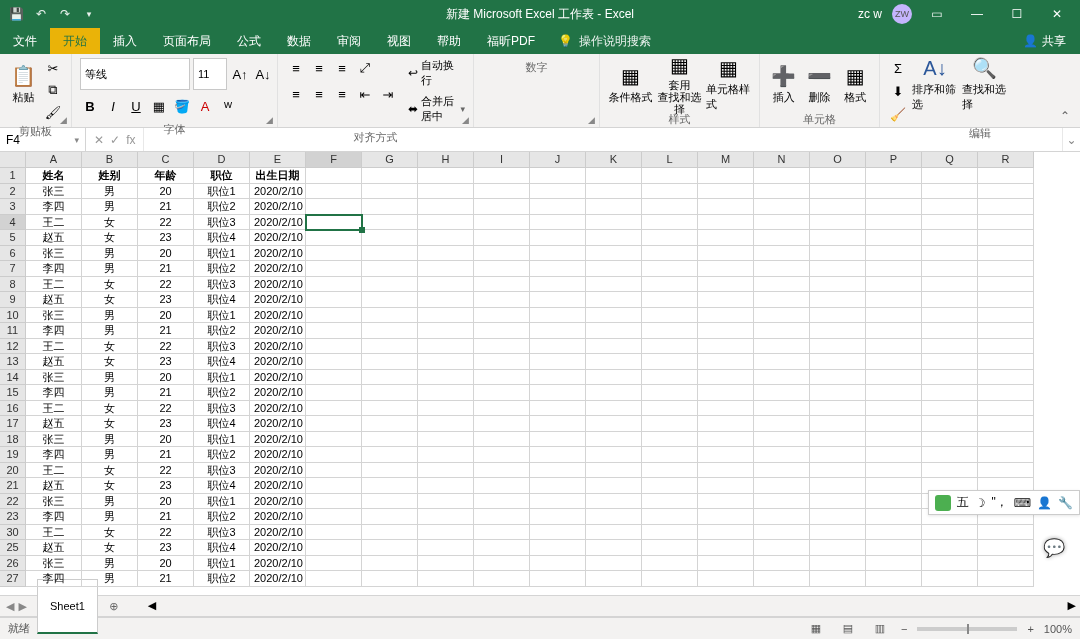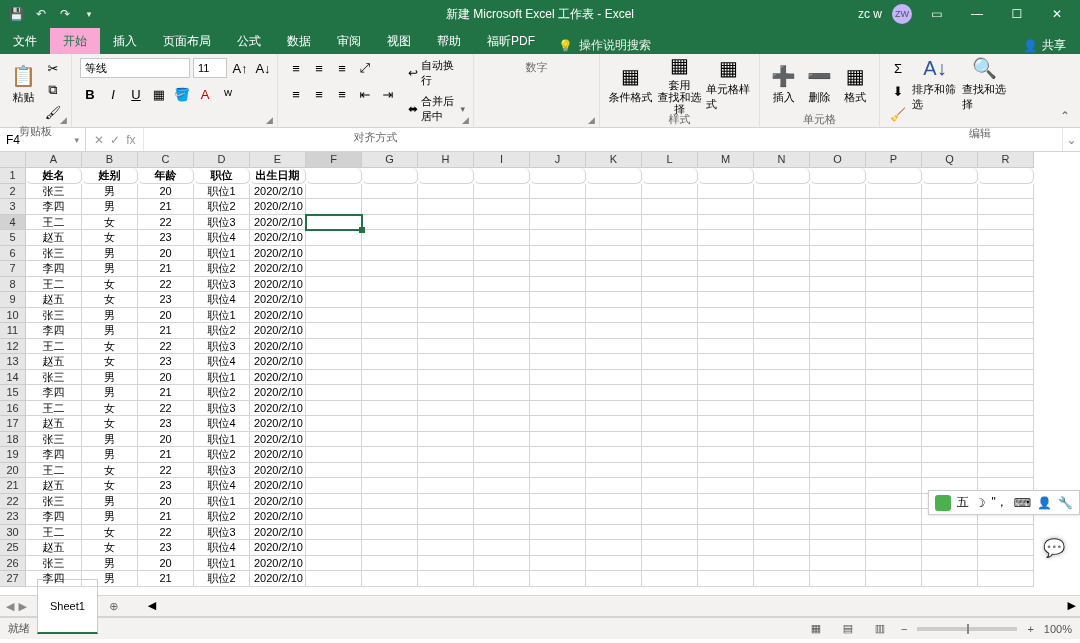--- a/index.html
+++ b/index.html
@@ -8,56 +8,56 @@
 
 .titlebar { background: #217346; height: 28px; display: flex; align-items: center; color: #fff; position: relative; }
 .qat { display: flex; align-items: center; gap: 6px; padding-left: 8px; }
 .qat-btn { width: 18px; height: 18px; display: flex; align-items: center; justify-content: center; font-size: 12px; opacity: .9; cursor: pointer; }
 .title-center { position: absolute; left: 50%; transform: translateX(-50%); font-size: 12px; }
 .title-right { margin-left: auto; display: flex; align-items: center; gap: 10px; padding-right: 8px; }
 .avatar { width: 20px; height: 20px; border-radius: 50%; background: #c4b5fd; color:#555; display:flex; align-items:center; justify-content:center; font-size:9px; }
 .win-btn { width: 30px; height: 28px; display: flex; align-items: center; justify-content: center; font-size: 12px; cursor:pointer; }
 
 
-.tabs { background: #217346; height: 26px; display: flex; align-items: flex-end; color: #fff; font-size: 12px; }
+.tabs { background: #217346; height: 26px; display: flex; align-items: center; color: #fff; font-size: 12px; }
 .tab { padding: 5px 13px; cursor: pointer; height: 26px; display:flex; align-items:center; }
 .tab.file { background: #217346; }
-.tab.active { background: #f9a8d4; color: #217346; }
+.tab.active { background: #eab308; color: #217346; }
 .tell-me { display:flex; align-items:center; gap:6px; padding:0 10px; opacity:.9; }
 .share { margin-left:auto; padding:0 14px; display:flex; align-items:center; gap:4px; }
 
 
 .ribbon { background: #f3f2f1; height: 74px; border-bottom: 1px solid #d4d4d4; display: flex; }
 .group { border-right: 1px solid #e1e1e1; padding: 4px 8px 2px 8px; display: flex; flex-direction: column; position:relative; }
 .group-body { flex: 1; display: flex; align-items: flex-start; gap: 4px; }
 .group-label { text-align: center; font-size: 11px; color: #666; padding-top: 2px; }
 .group-launcher { position:absolute; right:4px; bottom:2px; font-size:9px; color:#888; cursor:pointer; }
 .btn-lg { display:flex; flex-direction:column; align-items:center; justify-content:center; width:46px; height:52px; cursor:pointer; font-size:11px; gap:2px; }
 .btn-lg .ico { font-size:20px; }
 .icon-sm { width:20px; height:20px; display:inline-flex; align-items:center; justify-content:center; cursor:pointer; font-size:13px; }
-select.inp, input.inp { border:1px solid #c8c8c8; font-size:11px; height:20px; padding:0 4px; background:#fff; }
+select.inp, input.inp { border:1px solid #c8c8c8; font-size:11px; height:32px; padding:0 4px; background:#fff; }
 .font-row { display:flex; gap:3px; align-items:center; margin-bottom:4px; }
 .font-col { display:flex; flex-direction:column; gap:2px; }
 .collapse-btn { width:18px; display:flex; align-items:flex-end; justify-content:center; color:#666; cursor:pointer; position:absolute; right:6px; bottom:4px; }
 
 
 .formula-bar { height: 24px; border-bottom: 1px solid #d4d4d4; display:flex; align-items:stretch; background:#fff; }
 .name-box { width: 86px; border-right:1px solid #d4d4d4; display:flex; align-items:center; padding:0 6px; font-size:12px; position:relative; }
 .name-box::after { content:"▾"; position:absolute; right:6px; color:#888; font-size:9px; }
 .fx-btns { display:flex; align-items:center; gap:6px; padding:0 8px; border-right:1px solid #e8e8e8; color:#999; }
 .fx-input { flex:1; border:none; outline:none; padding:0 6px; font-size:12px; }
 .fx-expand { width:18px; display:flex; align-items:center; justify-content:center; color:#888; cursor:pointer; border-left:1px solid #e8e8e8; }
 
 
 .grid-area { position:relative; height: 443px; overflow:hidden; }
 .grid { display:grid; grid-template-columns: 26px repeat(18, 56px); position:absolute; left:0; top:0; width:1080px; }
 .colhdr, .rowhdr, .corner { background:#e6e6e6; border-right:1px solid #ccc; border-bottom:1px solid #ccc; font-size:11px; text-align:center; line-height:15px; height:16px; color:#333; }
 .rowhdr { height:15.5px; line-height:15px; }
 .cell { border-right:1px solid #d4d4d4; border-bottom:1px solid #d4d4d4; height:15.5px; font-size:11px; padding:0 4px; text-align:center; line-height:15px; white-space:nowrap; overflow:hidden; }
-.cell.header-cell { font-weight:bold;border-radius:6px; }
+.cell.header-cell { font-weight:bold; }
 .colhdr.sel, .rowhdr.sel { background:#d2d2d2; }
 .active-cell-border { position:absolute; border:2px solid #217346; pointer-events:none; box-sizing:border-box; }
 .active-handle { position:absolute; width:6px; height:6px; background:#217346; pointer-events:none; }
 
 
 .side-tool { position:absolute; right:0; top:338px; background:#fff; border:1px solid #ccc; display:flex; gap:6px; padding:3px 6px; font-size:12px; align-items:center; box-shadow:0 1px 3px rgba(0,0,0,.1); }
 .side-tool .sq { width:16px; height:16px; background:#4caf50; border-radius:3px; }
 
 
 .sheet-tabs { height:22px; border-top:1px solid #d4d4d4; border-bottom:1px solid #d4d4d4; display:flex; align-items:center; background:#f3f2f1; font-size:11px; }
@@ -148,20 +148,21 @@
       <div class="font-row">
         <span class="icon-sm" style="font-weight:bold">B</span>
         <span class="icon-sm" style="font-style:italic">I</span>
         <span class="icon-sm" style="text-decoration:underline">U</span>
         <span class="icon-sm">▦</span>
         <span class="icon-sm">🪣</span>
         <span class="icon-sm" style="color:#c00">A</span>
         <span class="icon-sm">ᵂ</span>
       </div>
     </div>
+    <div class="group-label">字体</div>
     <span class="group-launcher">◢</span>
   </div>
 
   <div class="group" style="width:196px;">
     <div class="group-body">
       <div class="font-col">
         <div class="font-row">
           <span class="icon-sm">≡</span>
           <span class="icon-sm">≡</span>
           <span class="icon-sm">≡</span>

